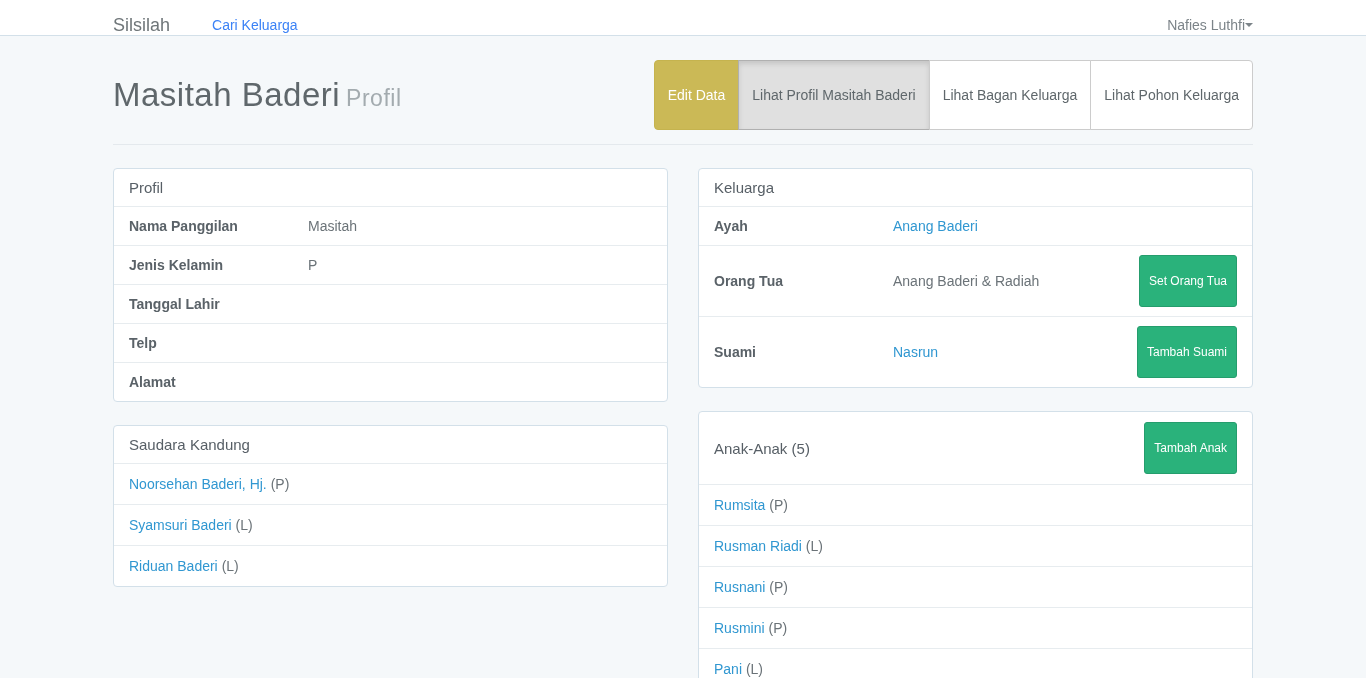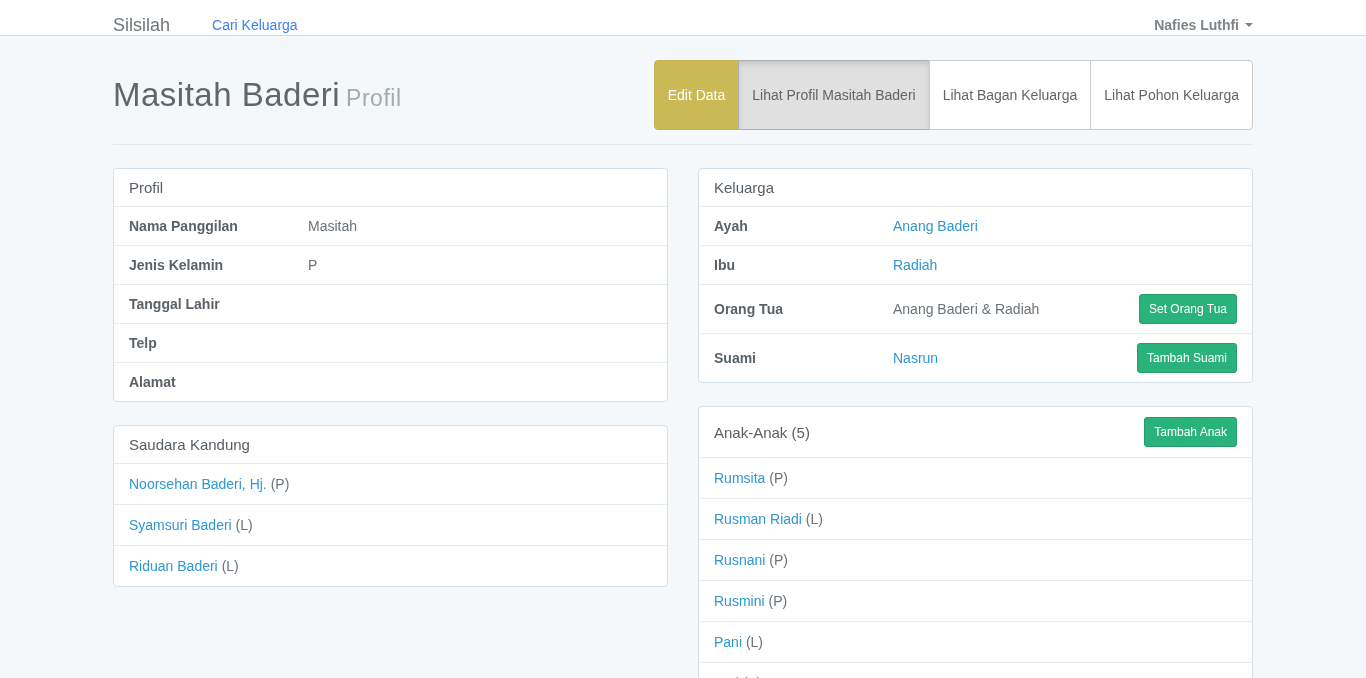--- a/index.html
+++ b/index.html
@@ -14,21 +14,21 @@
 
   
   .navbar {
     height:36px; background:#fff; border-bottom:1px solid #d3e0e9;
   }
   .container { width:1140px; margin:0 auto; }
   .nav-inner { display:flex; align-items:center; height:50px; }
   .brand { font-size:18px; color:#6f7679; margin-right:28px; cursor:pointer; }
   .nav-link { font-size:14px; color:#3b82f6; padding:0 14px; cursor:pointer; }
   .nav-right { margin-left:auto; display:flex; align-items:center; }
-  .user-menu { font-size:14px; color:#7c8489; cursor:pointer; display:flex; align-items:center; gap:6px;font-weight:bold; }
+  .user-menu { font-size:14px; color:#7c8489; cursor:pointer; display:flex; align-items:center; gap:0; }
   .caret {
     display:inline-block; width:0; height:0;
     border-left:4px solid transparent; border-right:4px solid transparent;
     border-top:4px solid #7c8489;
   }
 
   
   .page-header {
     display:flex; align-items:center; justify-content:space-between;
     padding:24px 0 14px 0; border-bottom:1px solid #e4e9ed; margin-bottom:23px;
@@ -63,21 +63,21 @@
   }
   .trow {
     display:flex; align-items:center; padding:9px 15px;
     border-top:1px solid #e7ecef; min-height:39px;
   }
   .trow .tlabel { width:179px; flex:0 0 179px; font-weight:bold; color:#5a6268; }
   .trow .tvalue { flex:1; color:#6b7378; }
   .link { color:#3097d1; cursor:pointer; }
   .btn-xs {
     font-family:"Liberation Sans", sans-serif;
-    margin-left:auto; font-size:12px; line-height:16px; padding:6px 9px;
+    margin-left:auto; font-size:12px; line-height:16px; padding:17px 9px;
     background:#2ab27b; border:1px solid #259d6d; border-radius:3px;
     color:#fff; cursor:pointer; white-space:nowrap;
   }
   .list-item {
     padding:12px 15px; border-top:1px solid #e7ecef; color:#6b7378;
   }
   .list-item .gender { color:#6b7378; }
   .stub { height:30px; }
 </style>
 </head>
@@ -158,24 +158,20 @@
 
     <div class="col">
 
       <div class="panel">
         <div class="panel-heading">Keluarga</div>
         <div class="trow">
           <span class="tlabel">Ayah</span>
           <span class="tvalue"><a class="link">Anang Baderi</a></span>
         </div>
         <div class="trow">
-          <span class="tlabel">Ibu</span>
-          <span class="tvalue"><a class="link">Radiah</a></span>
-        </div>
-        <div class="trow">
           <span class="tlabel">Orang Tua</span>
           <span class="tvalue" style="flex:0 1 auto;">Anang Baderi &amp; Radiah</span>
           <button class="btn-xs">Set Orang Tua</button>
         </div>
         <div class="trow">
           <span class="tlabel">Suami</span>
           <span class="tvalue" style="flex:0 1 auto;"><a class="link">Nasrun</a></span>
           <button class="btn-xs">Tambah Suami</button>
         </div>
       </div>

